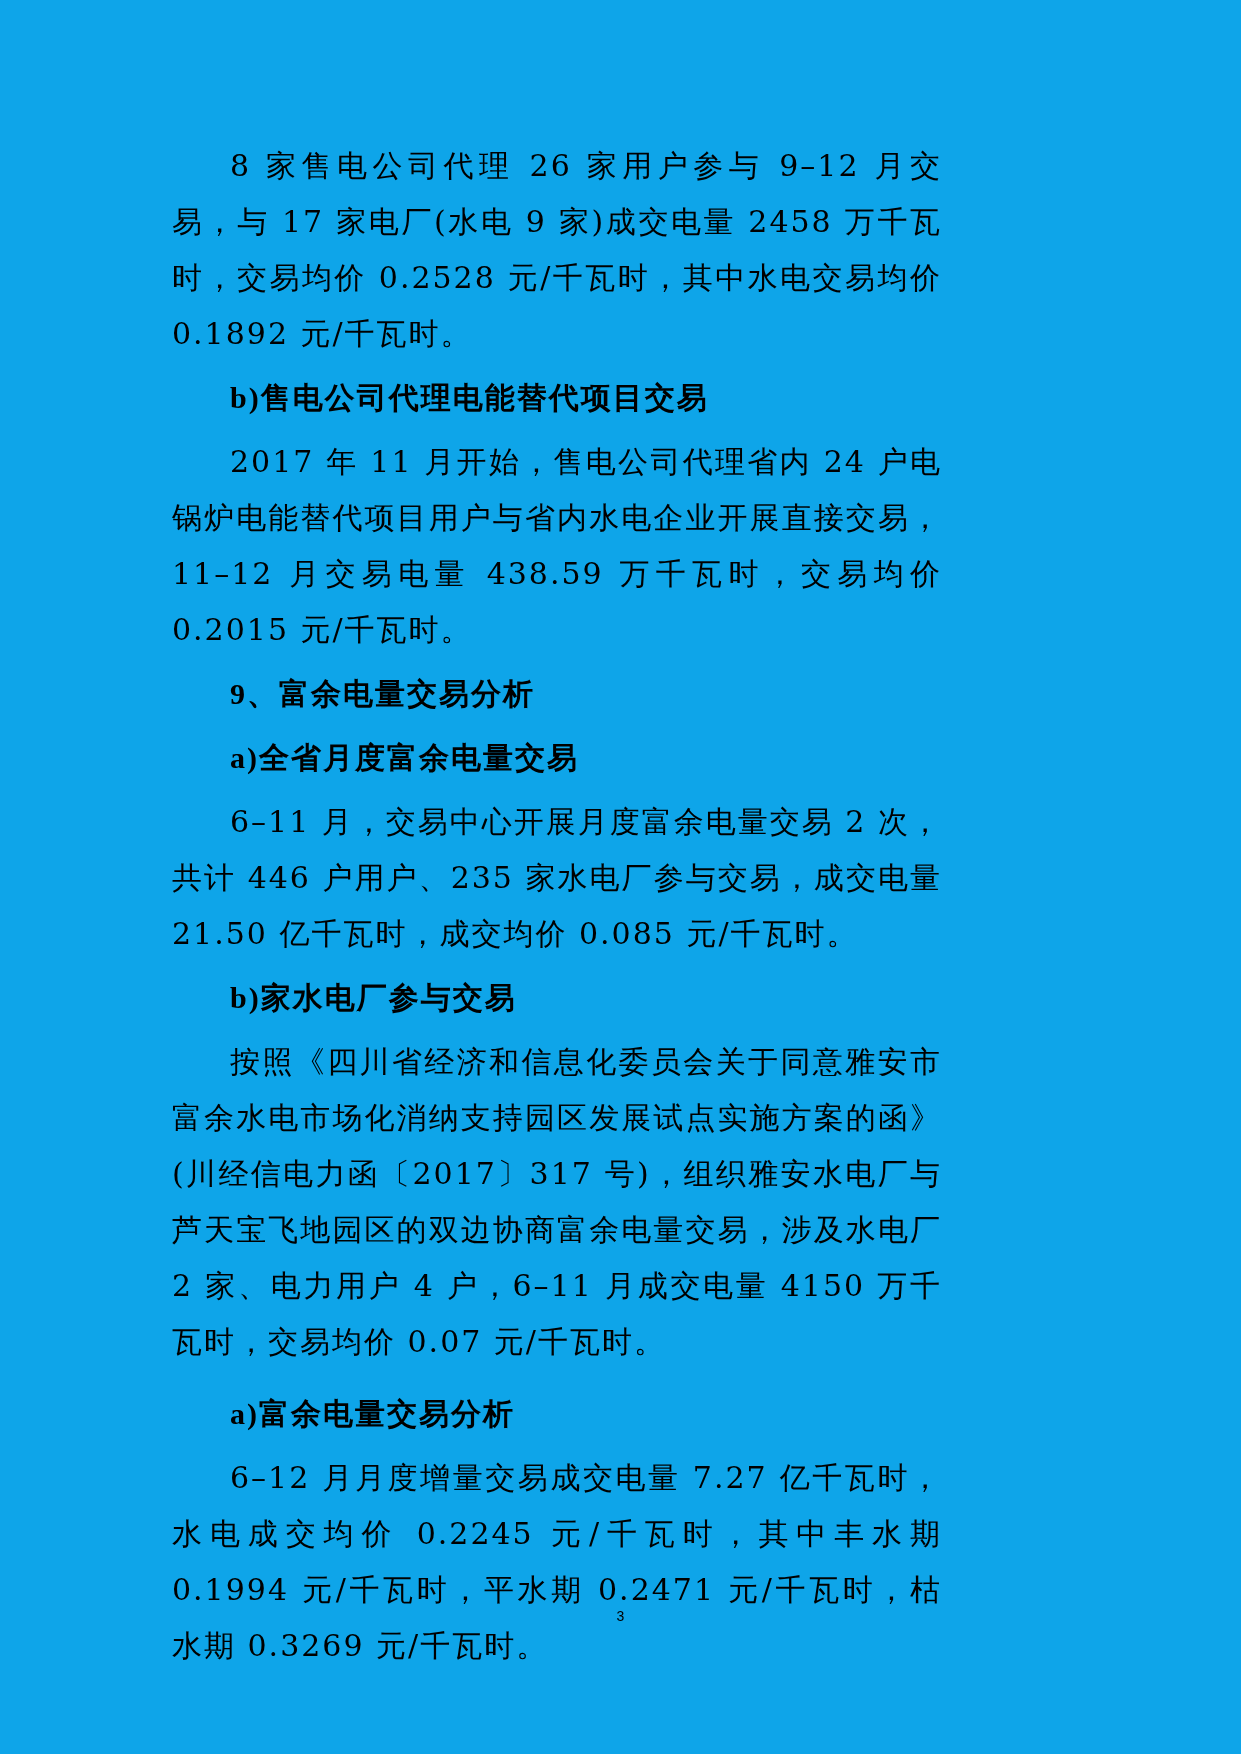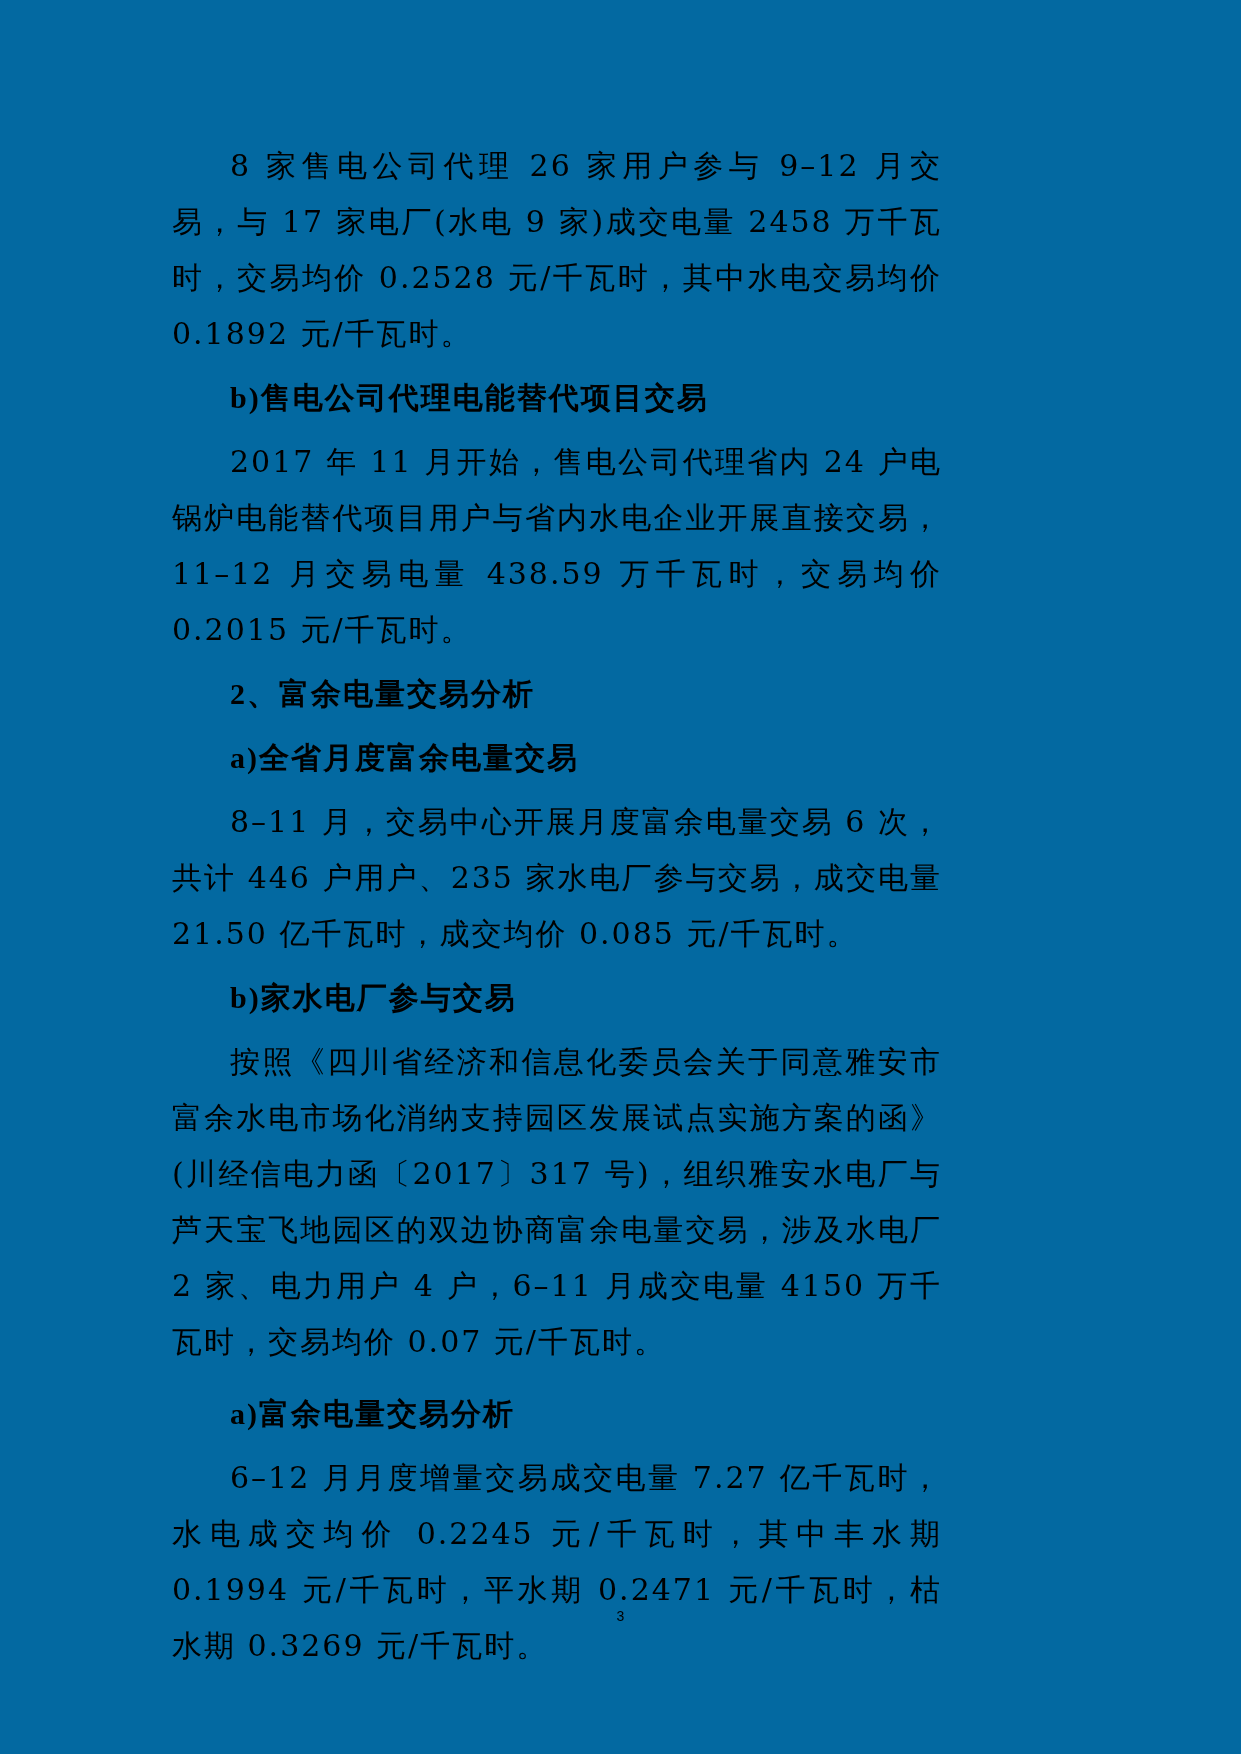--- a/index.html
+++ b/index.html
@@ -1,19 +1,19 @@
 <!DOCTYPE html>
 <html><head>
 <meta charset="utf-8">
 <style>
   html, body { margin: 0; padding: 0; background: #ffffff; }
   body { width: 1241px; height: 1754px; position: relative; overflow: hidden; }
   .page {
     position: absolute; left: 0; top: 0; width: 1241px; height: 1754px;
-    background: #0369a1; color: #000000;
+    background: #0ea5e9; color: #000000;
     font-family: "DejaVu Serif", "Liberation Serif", serif;
   }
   .content {
     position: absolute; left: 172px; top: 138px; width: 770px;
   }
   .p {
     font-size: 30px; line-height: 56px; margin: 0;
     text-align: justify; text-align-last: left;
     letter-spacing: 2px; font-weight: 300;
   }
@@ -34,25 +34,25 @@
 <body>
 
 <div class="page">
   <div class="content">
     <p class="p indent">8 家售电公司代理 26 家用户参与 9–12 月交易，与 17 家电厂(水电 9 家)成交电量 2458 万千瓦时，交易均价 0.2528 元/千瓦时，其中水电交易均价 0.1892 元/千瓦时。</p>
     <div class="gap"></div>
     <p class="h">b)售电公司代理电能替代项目交易</p>
     <div class="gap"></div>
     <p class="p indent">2017 年 11 月开始，售电公司代理省内 24 户电锅炉电能替代项目用户与省内水电企业开展直接交易，11–12 月交易电量 438.59 万千瓦时，交易均价 0.2015 元/千瓦时。</p>
     <div class="gap"></div>
-    <p class="h">2、富余电量交易分析</p>
+    <p class="h">9、富余电量交易分析</p>
     <div class="gap"></div>
     <p class="h">a)全省月度富余电量交易</p>
     <div class="gap"></div>
-    <p class="p indent">8–11 月，交易中心开展月度富余电量交易 6 次，共计 446 户用户、235 家水电厂参与交易，成交电量 21.50 亿千瓦时，成交均价 0.085 元/千瓦时。</p>
+    <p class="p indent">6–11 月，交易中心开展月度富余电量交易 2 次，共计 446 户用户、235 家水电厂参与交易，成交电量 21.50 亿千瓦时，成交均价 0.085 元/千瓦时。</p>
     <div class="gap"></div>
     <p class="h">b)家水电厂参与交易</p>
     <div class="gap"></div>
     <p class="p indent">按照《四川省经济和信息化委员会关于同意雅安市富余水电市场化消纳支持园区发展试点实施方案的函》(川经信电力函〔2017〕317 号)，组织雅安水电厂与芦天宝飞地园区的双边协商富余电量交易，涉及水电厂 2 家、电力用户 4 户，6–11 月成交电量 4150 万千瓦时，交易均价 0.07 元/千瓦时。</p>
     <div class="gap"></div>
     <div class="gap"></div>
     <p class="h">a)富余电量交易分析</p>
     <div class="gap"></div>
     <p class="p indent">6–12 月月度增量交易成交电量 7.27 亿千瓦时，水电成交均价 0.2245 元/千瓦时，其中丰水期 0.1994 元/千瓦时，平水期 0.2471 元/千瓦时，枯水期 0.3269 元/千瓦时。</p>
   </div>

